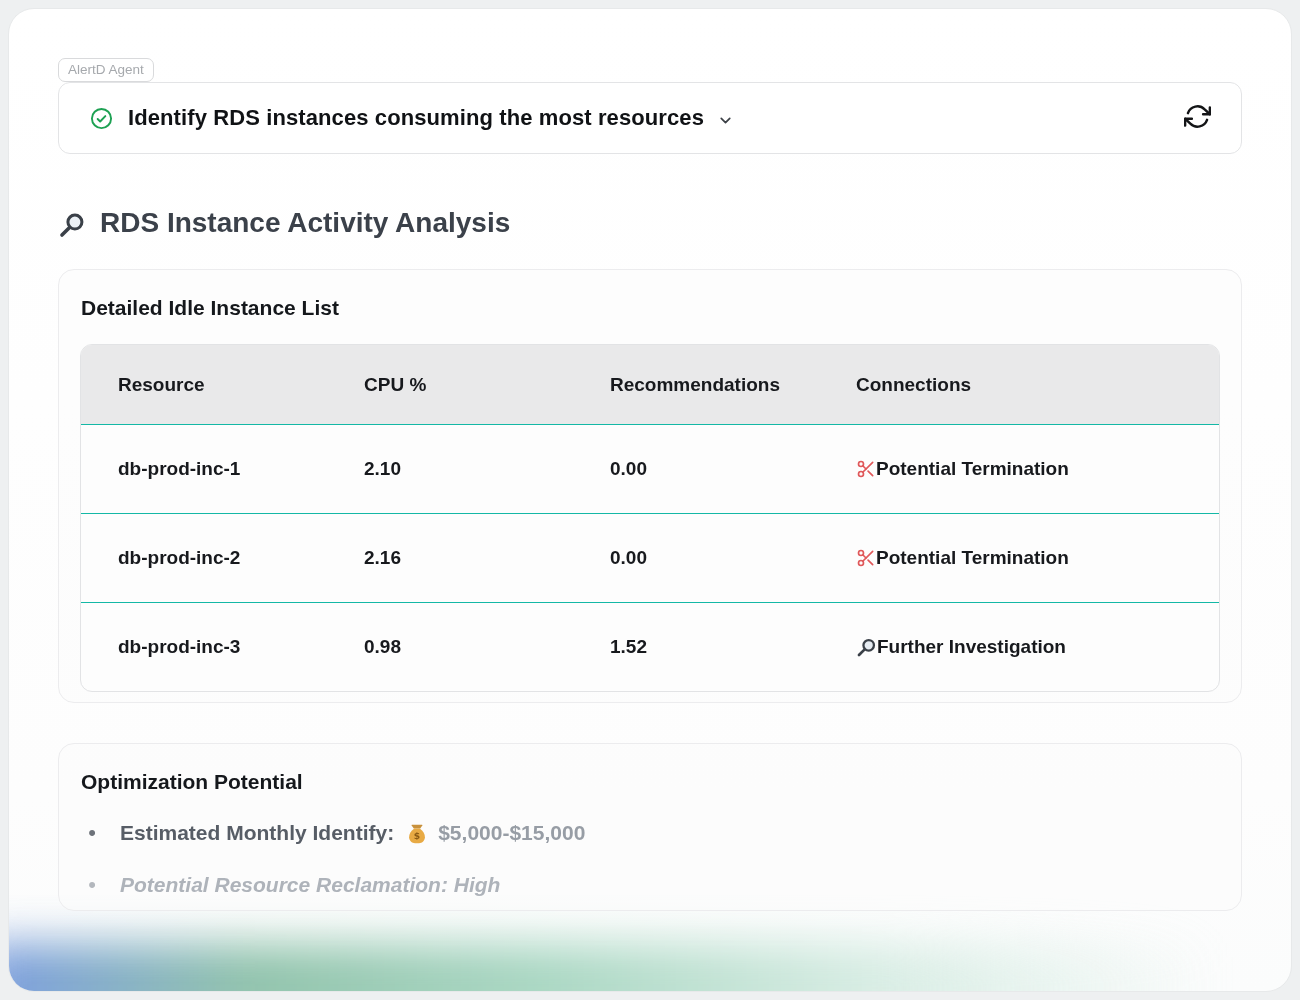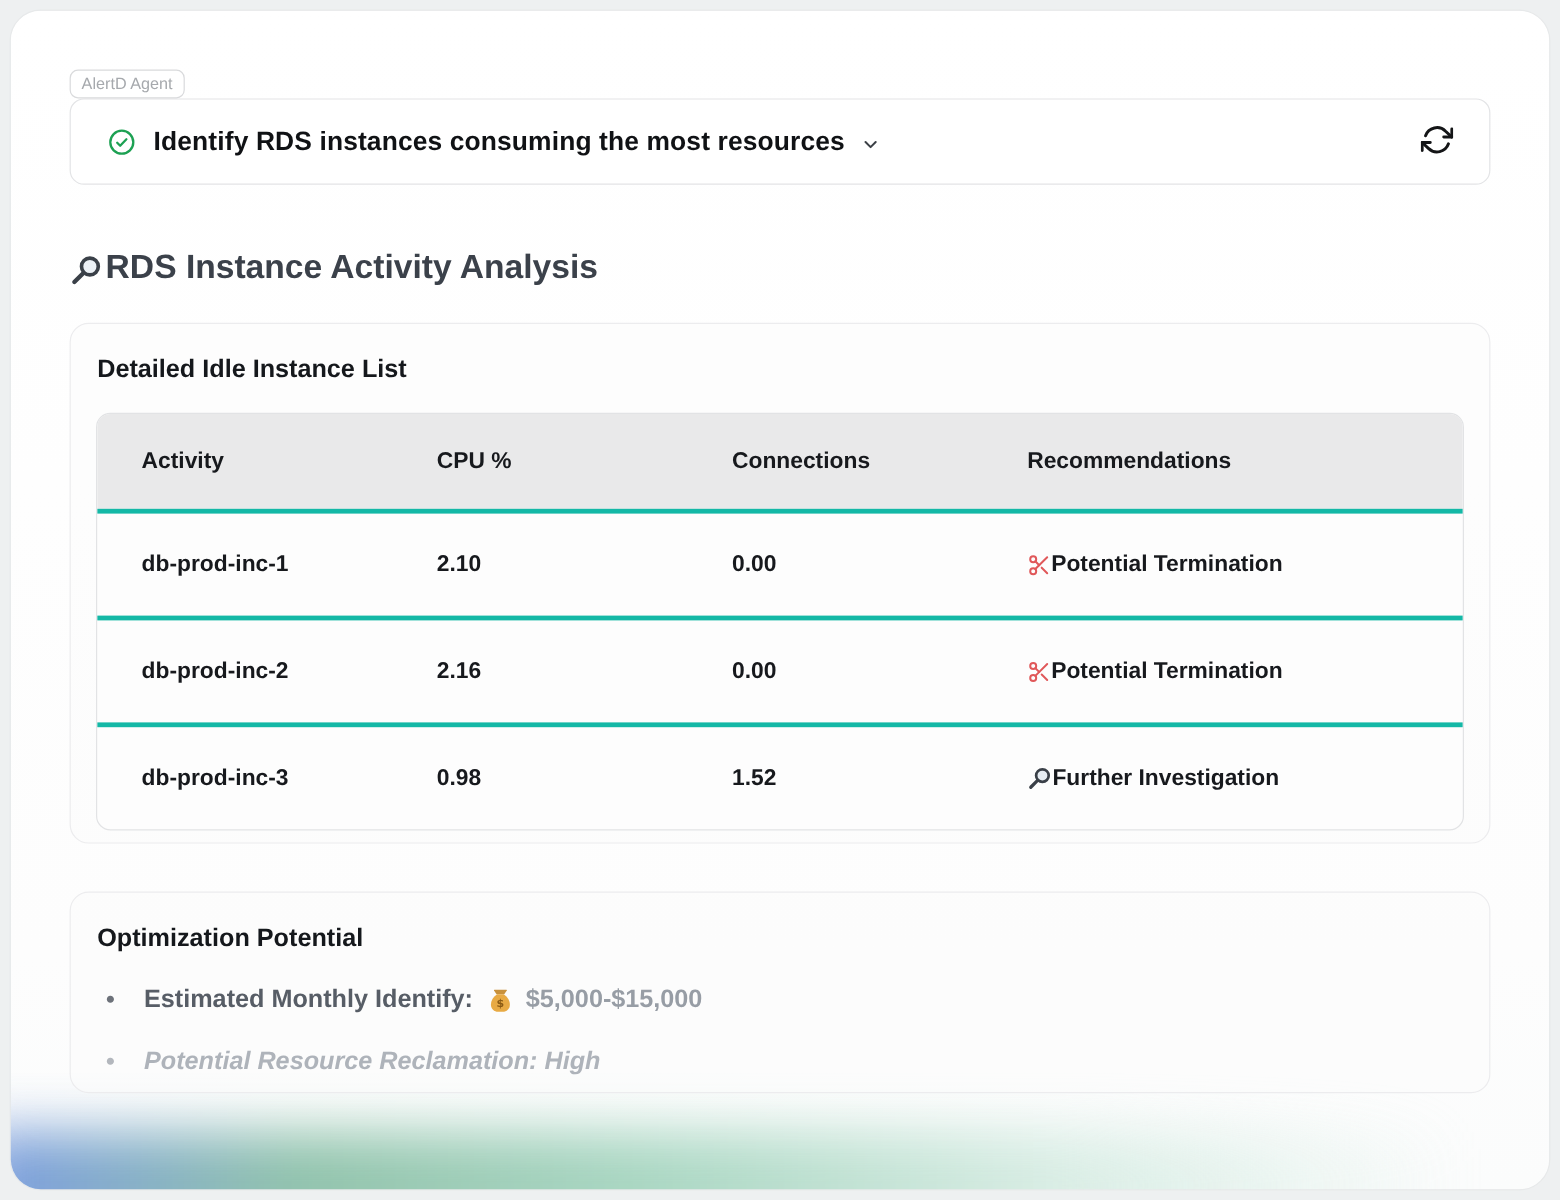--- a/index.html
+++ b/index.html
@@ -69,21 +69,21 @@
     background: transparent;
     border: none;
     cursor: pointer;
     padding: 4px;
   }
 
   
   .section-heading {
     display: flex;
     align-items: center;
-    gap: 2px;
+    gap: 14px;
     margin: 53px 0 30px;
     font-size: 28px;
     font-weight: 700;
     color: #3b414a;
   }
   .section-heading .icon { display: inline-flex; margin-top: 3px; }
 
   
   .panel {
     background: rgba(252,252,252,.55);
@@ -105,21 +105,21 @@
     border-radius: 12px;
     overflow: hidden;
     background: #fdfdfd;
   }
   .tr {
     display: grid;
     grid-template-columns: 246px 246px 246px 1fr;
     align-items: center;
     min-height: 89px;
   }
-  .tr + .tr { border-top: 4px solid #14b8a6; }
+  .tr + .tr { border-top: 1px solid #14b8a6; }
   .thead { min-height: 79px; background: #e9e9ea; }
   .th, .td {
     padding-left: 37px;
     font-size: 19px;
     font-weight: 700;
     color: #17191d;
   }
   .td.rec { display: flex; align-items: center; }
   .td.rec .icon { display: inline-flex; }
 
@@ -181,24 +181,24 @@
             <line x1="9.9" y1="14.1" x2="3.4" y2="20.6" stroke="#3a4048" stroke-width="3.1" stroke-linecap="round"></line>
           </svg>
       </span>
       <span>RDS Instance Activity Analysis</span>
     </h1>
 
     <section class="panel">
       <h2 class="panel-title">Detailed Idle Instance List</h2>
       <div class="table">
         <div class="tr thead">
-          <div class="th">Activity</div>
+          <div class="th">Resource</div>
           <div class="th">CPU %</div>
+          <div class="th">Recommendations</div>
           <div class="th">Connections</div>
-          <div class="th">Recommendations</div>
         </div>
 
         <div class="tr">
           <div class="td">db-prod-inc-1</div>
           <div class="td">2.10</div>
           <div class="td">0.00</div>
           <div class="td rec">
             <span class="icon">
               <svg width="20" height="20" viewBox="0 0 24 24" fill="none" stroke="#e0585a" stroke-width="2" stroke-linecap="round" stroke-linejoin="round">
                   <circle cx="6" cy="6" r="3"></circle>

